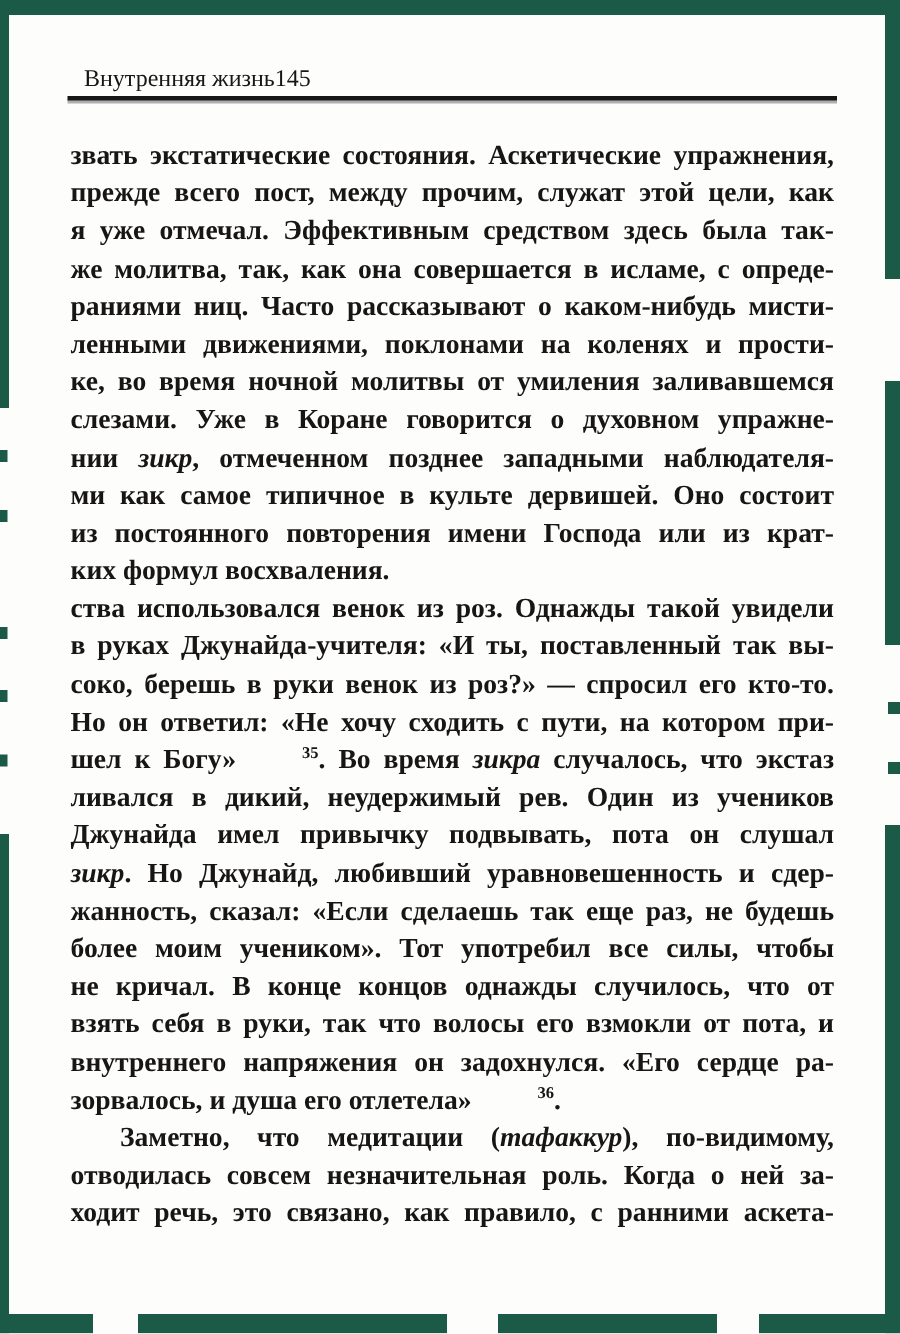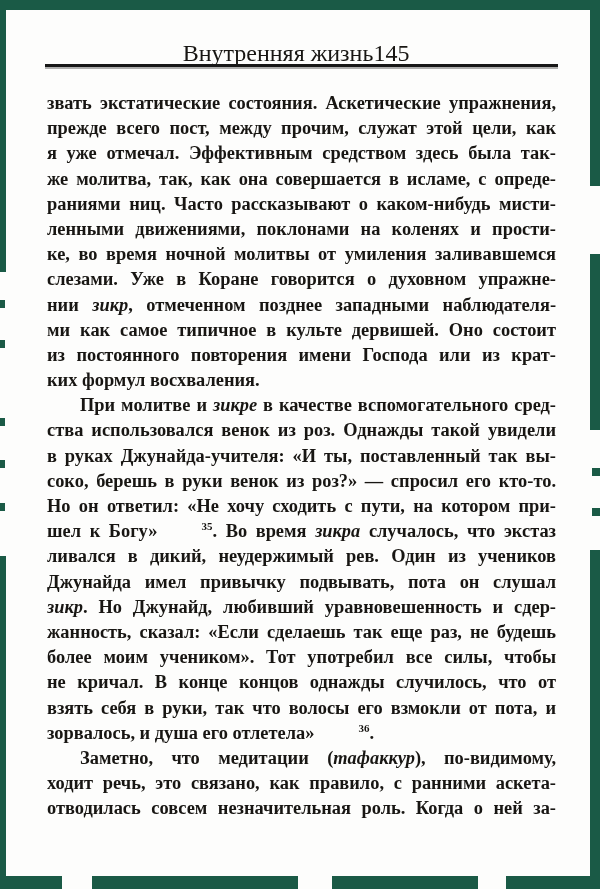--- a/index.html
+++ b/index.html
@@ -11,23 +11,23 @@
     overflow: hidden;
     font-family: "Liberation Serif", "DejaVu Serif", serif;
     color: var(--ink, #181613);
   }
   
   .seg { position: absolute; background: var(--green, #1a5a46); }
 
   
   .pagehead {
     position: absolute;
-    left: 41px; top: 42px; width: 510px;
-    display: flex; justify-content: center; align-items: baseline;
-    font-size: 24px; line-height: 22px;
+    left: 56px; top: 42px; width: 510px;
+    display: flex; justify-content: flex-start; align-items: baseline;
+    font-size: 16px; line-height: 22px;
   }
   .rule {
     position: absolute;
     left: 45px; top: 64px; width: 513px; height: 3px;
     background: #171717;
     box-shadow: 0 2px 0 rgba(30,30,30,0.35);
   }
 
   
   .bodytext {
@@ -91,32 +91,32 @@
       <div class="line"><span>я уже отмечал. Эффективным средством здесь была так-</span></div>
       <div class="line"><span>же молитва, так, как она совершается в исламе, с опреде-</span></div>
       <div class="line"><span>раниями ниц. Часто рассказывают о каком-нибудь мисти-</span></div>
       <div class="line"><span>ленными движениями, поклонами на коленях и прости-</span></div>
       <div class="line"><span>ке, во время ночной молитвы от умиления заливавшемся</span></div>
       <div class="line"><span>слезами. Уже в Коране говорится о духовном упражне-</span></div>
       <div class="line"><span>нии </span><i>зикр</i><span>, отмеченном позднее западными наблюдателя-</span></div>
       <div class="line"><span>ми как самое типичное в культе дервишей. Оно состоит</span></div>
       <div class="line"><span>из постоянного повторения имени Господа или из крат-</span></div>
       <div class="line last"><span>ких формул восхваления.</span></div>
-      <div class="line indent"><span>При молитве и </span><i>зикре</i><span> в качестве вспомогательного сред-</span></div>
       <div class="line"><span>ства использовался венок из роз. Однажды такой увидели</span></div>
       <div class="line"><span>в руках Джунайда-учителя: «И ты, поставленный так вы-</span></div>
       <div class="line"><span>соко, берешь в руки венок из роз?» — спросил его кто-то.</span></div>
       <div class="line"><span>Но он ответил: «Не хочу сходить с пути, на котором при-</span></div>
       <div class="line"><span>шел к Богу»</span><sup>35</sup><span>. Во время </span><i>зикра</i><span> случалось, что экстаз вы-</span></div>
       <div class="line"><span>ливался в дикий, неудержимый рев. Один из учеников</span></div>
       <div class="line"><span>Джунайда имел привычку подвывать, пота он слушал</span></div>
       <div class="line"><i>зикр</i><span>. Но Джунайд, любивший уравновешенность и сдер-</span></div>
       <div class="line"><span>жанность, сказал: «Если сделаешь так еще раз, не будешь</span></div>
       <div class="line"><span>более моим учеником». Тот употребил все силы, чтобы</span></div>
       <div class="line"><span>не кричал. В конце концов однажды случилось, что от</span></div>
       <div class="line"><span>взять себя в руки, так что волосы его взмокли от пота, и</span></div>
+      <div class="line"><span>внутреннего напряжения он задохнулся. «Его сердце ра-</span></div>
       <div class="line last"><span>зорвалось, и душа его отлетела»</span><sup>36</sup><span>.</span></div>
       <div class="line indent"><span>Заметно, что медитации (</span><i>тафаккур</i><span>), по-видимому,</span></div>
+      <div class="line"><span>отводилась совсем незначительная роль. Когда о ней за-</span></div>
       <div class="line"><span>ходит речь, это связано, как правило, с ранними аскета-</span></div>
-      <div class="line"><span>отводилась совсем незначительная роль. Когда о ней за-</span></div>
     </div>
 
 </div>
 
 </body></html>

